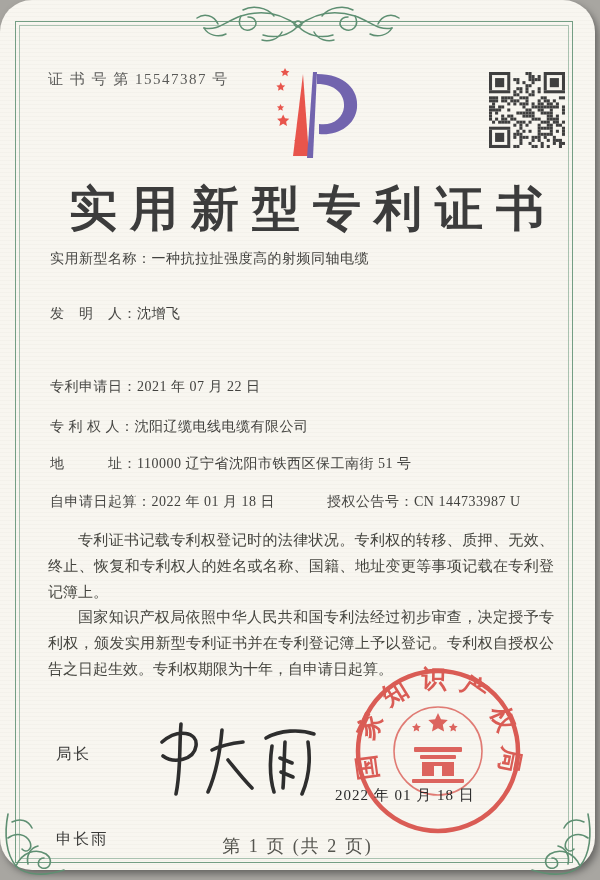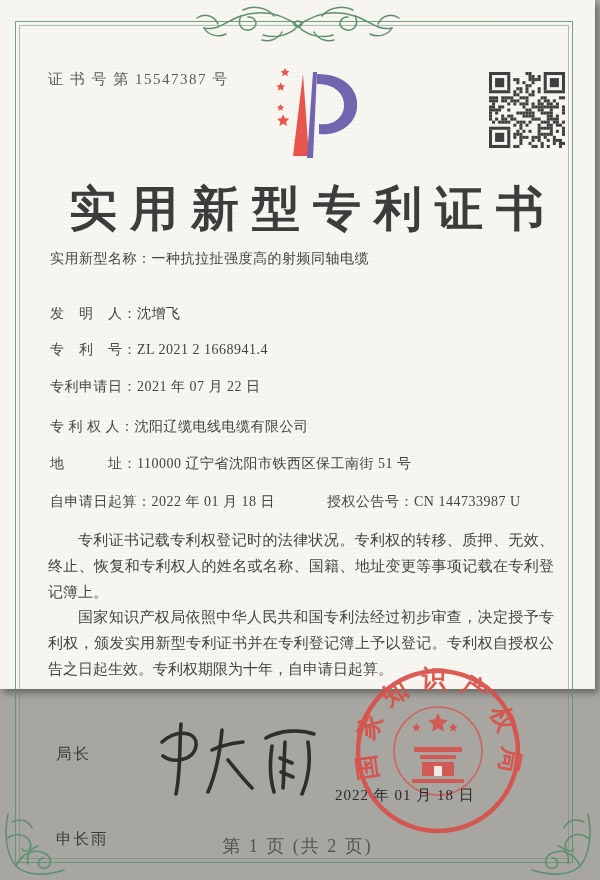--- a/index.html
+++ b/index.html
@@ -3,25 +3,26 @@
 <meta charset="utf-8">
 <style>
   html,body{margin:0;padding:0;}
   body{
     width:600px;height:880px;overflow:hidden;
     background:#a8a6a1;
     font-family:"Liberation Serif","DejaVu Serif",serif;
   }
   .scan{position:relative;width:600px;height:880px;}
   .paper{
-    position:absolute;left:0;top:0;width:595px;height:689px;
+    position:absolute;left:0;top:0;width:595px;height:870px;
     background:
       repeating-linear-gradient(180deg, rgba(120,115,100,0.035) 0 1px, rgba(0,0,0,0) 1px 4px),
       #f8f6f0;
     box-shadow:3px 4px 7px rgba(40,40,40,.5);
+    border-radius:32px;
   }
   
   .frame-outer{
     position:absolute;left:15px;top:21px;width:556px;height:840px;
     border:1.3px solid var(--border-green,#5e8f72);
     opacity:.85;
   }
   .frame-inner{
     position:absolute;left:3px;top:3px;right:3px;bottom:3px;
     border:1px solid var(--border-green,#5e8f72);
@@ -373,23 +374,20 @@
       </svg>
 
     <h1 class="title">实用新型专利证书</h1>
 
     <div class="field-row" style="top:250px">
       <span class="lab">实用新型名称：</span><span class="val">一种抗拉扯强度高的射频同轴电缆</span>
     </div>
     <div class="field-row" style="top:305px">
       <span class="lab">发　明　人：</span><span class="val">沈增飞</span>
     </div>
-    <div class="field-row" style="top:341px">
-      <span class="lab">专　利　号：</span><span class="val">ZL 2021 2 1668941.4</span>
-    </div>
     <div class="field-row" style="top:378px">
       <span class="lab">专利申请日：</span><span class="val">2021 年 07 月 22 日</span>
     </div>
     <div class="field-row" style="top:418px">
       <span class="lab">专 利 权 人：</span><span class="val">沈阳辽缆电线电缆有限公司</span>
     </div>
     <div class="field-row" style="top:455px">
       <span class="lab">地　　　址：</span><span class="val">110000 辽宁省沈阳市铁西区保工南街 51 号</span>
     </div>
     <div class="field-row" style="top:493px">

